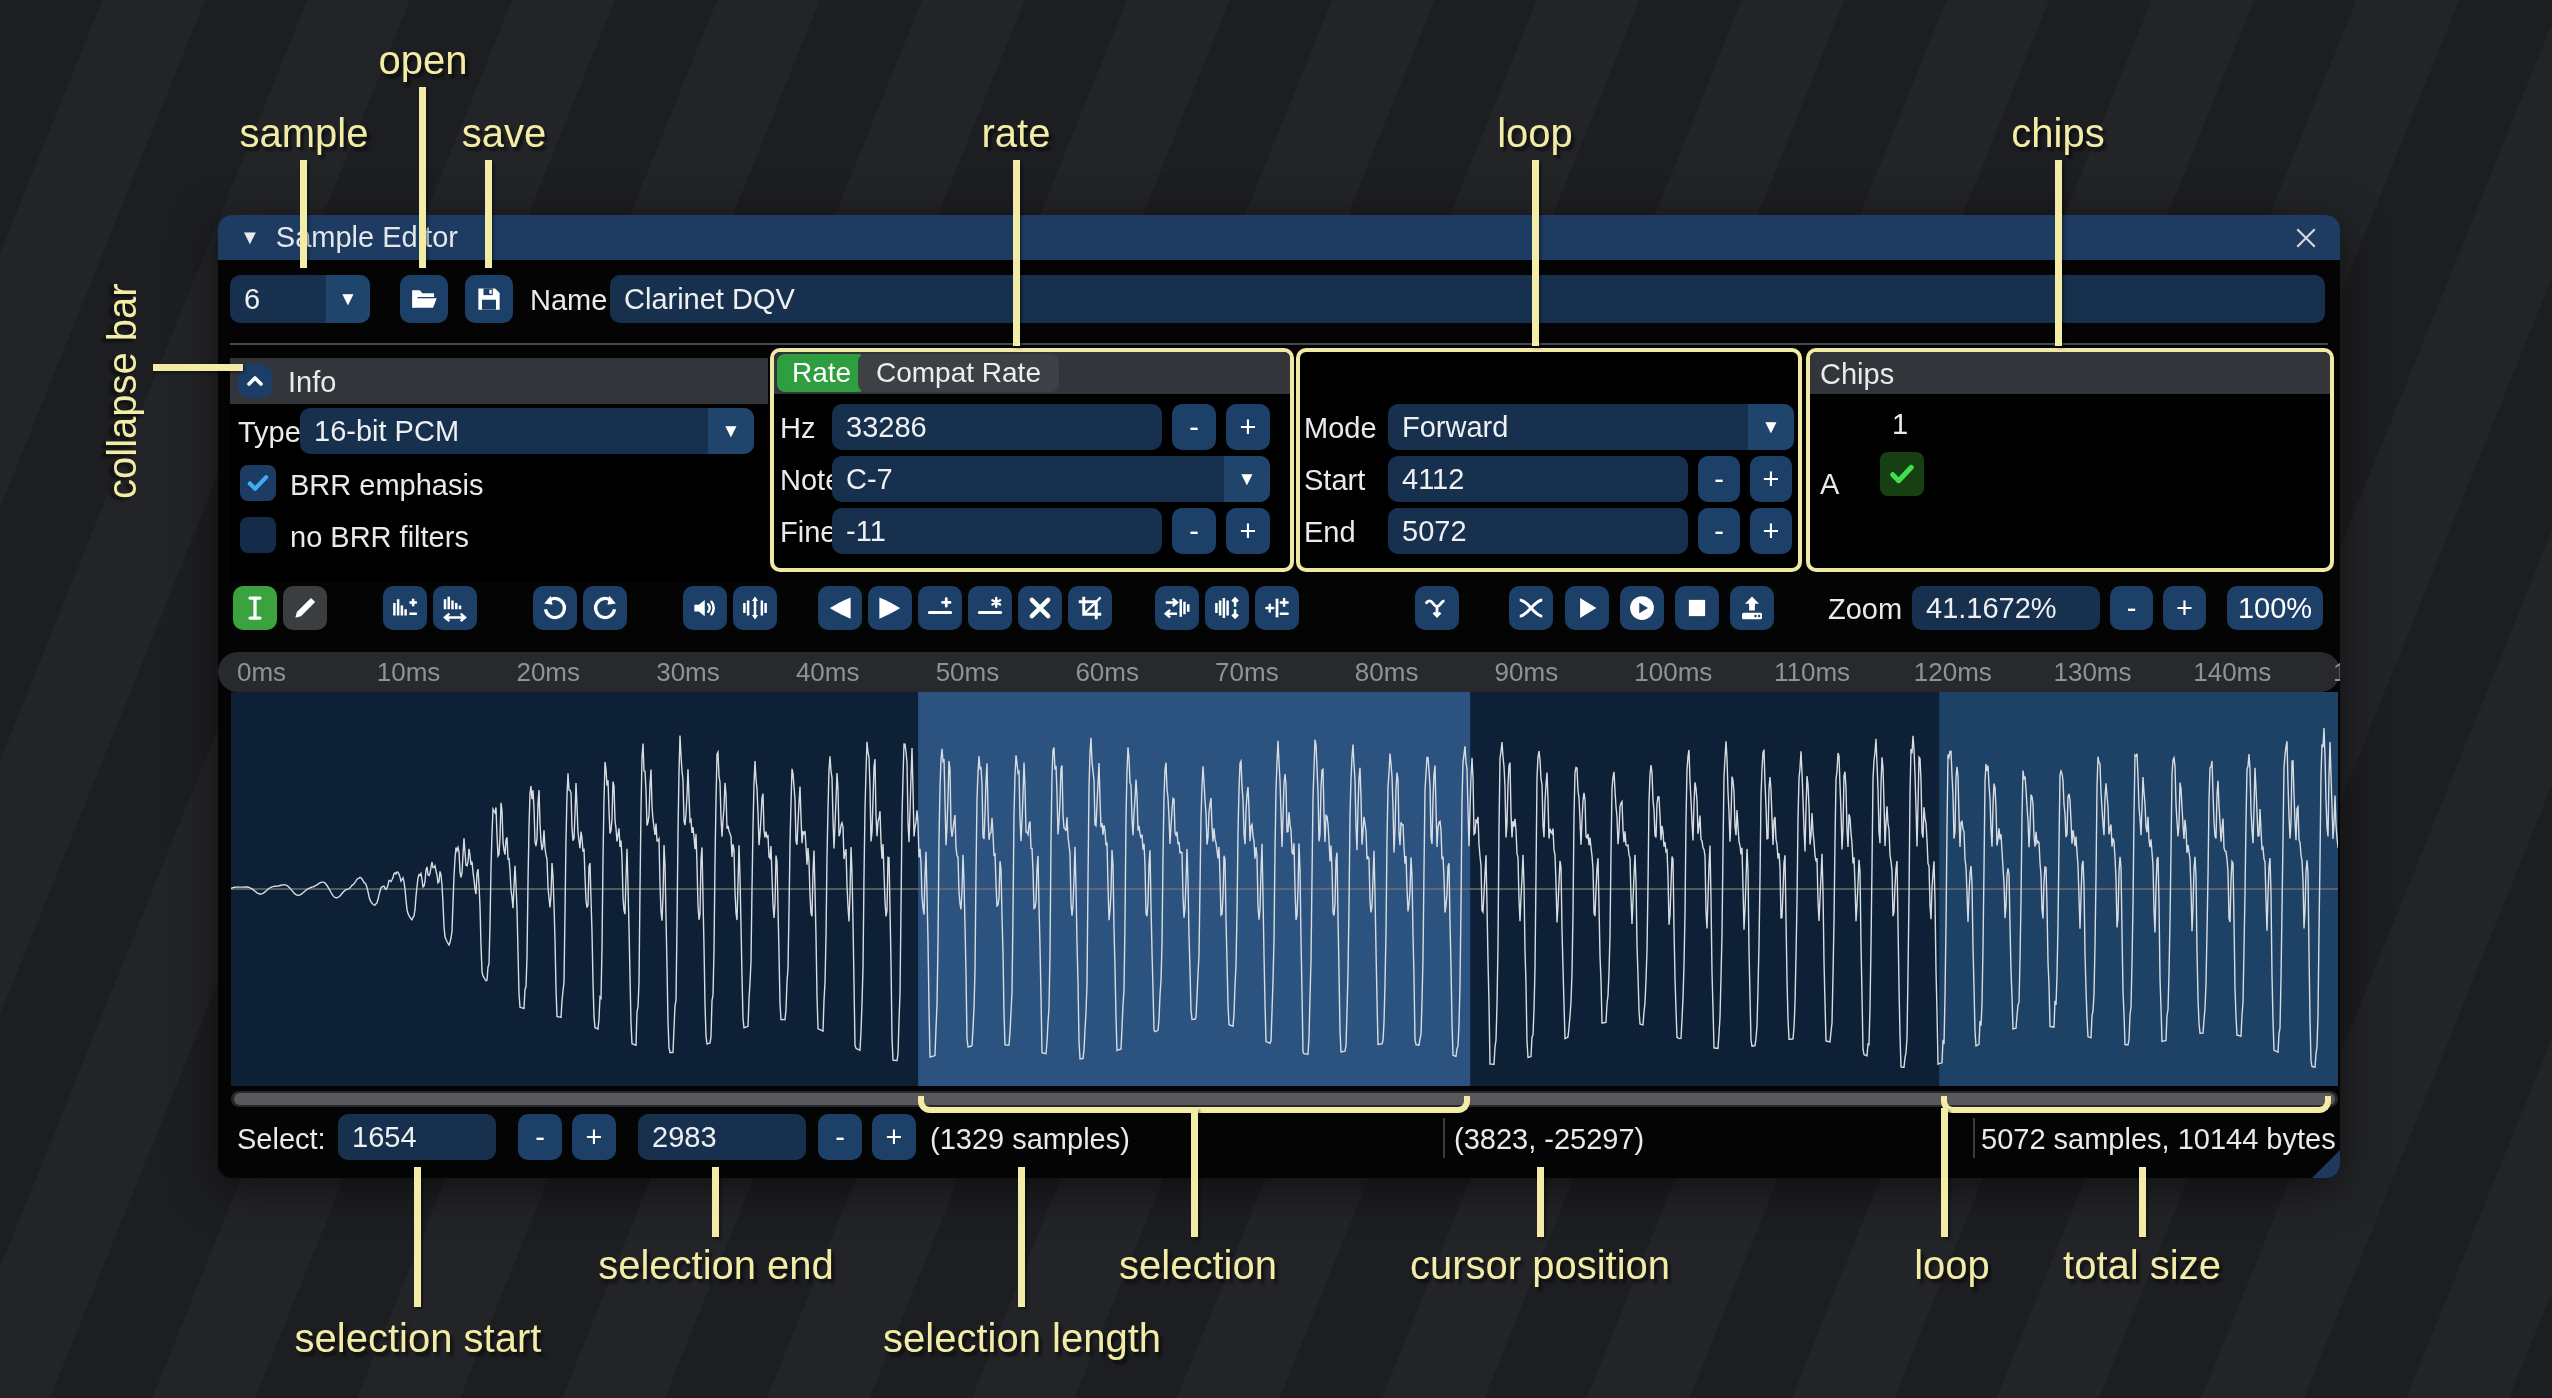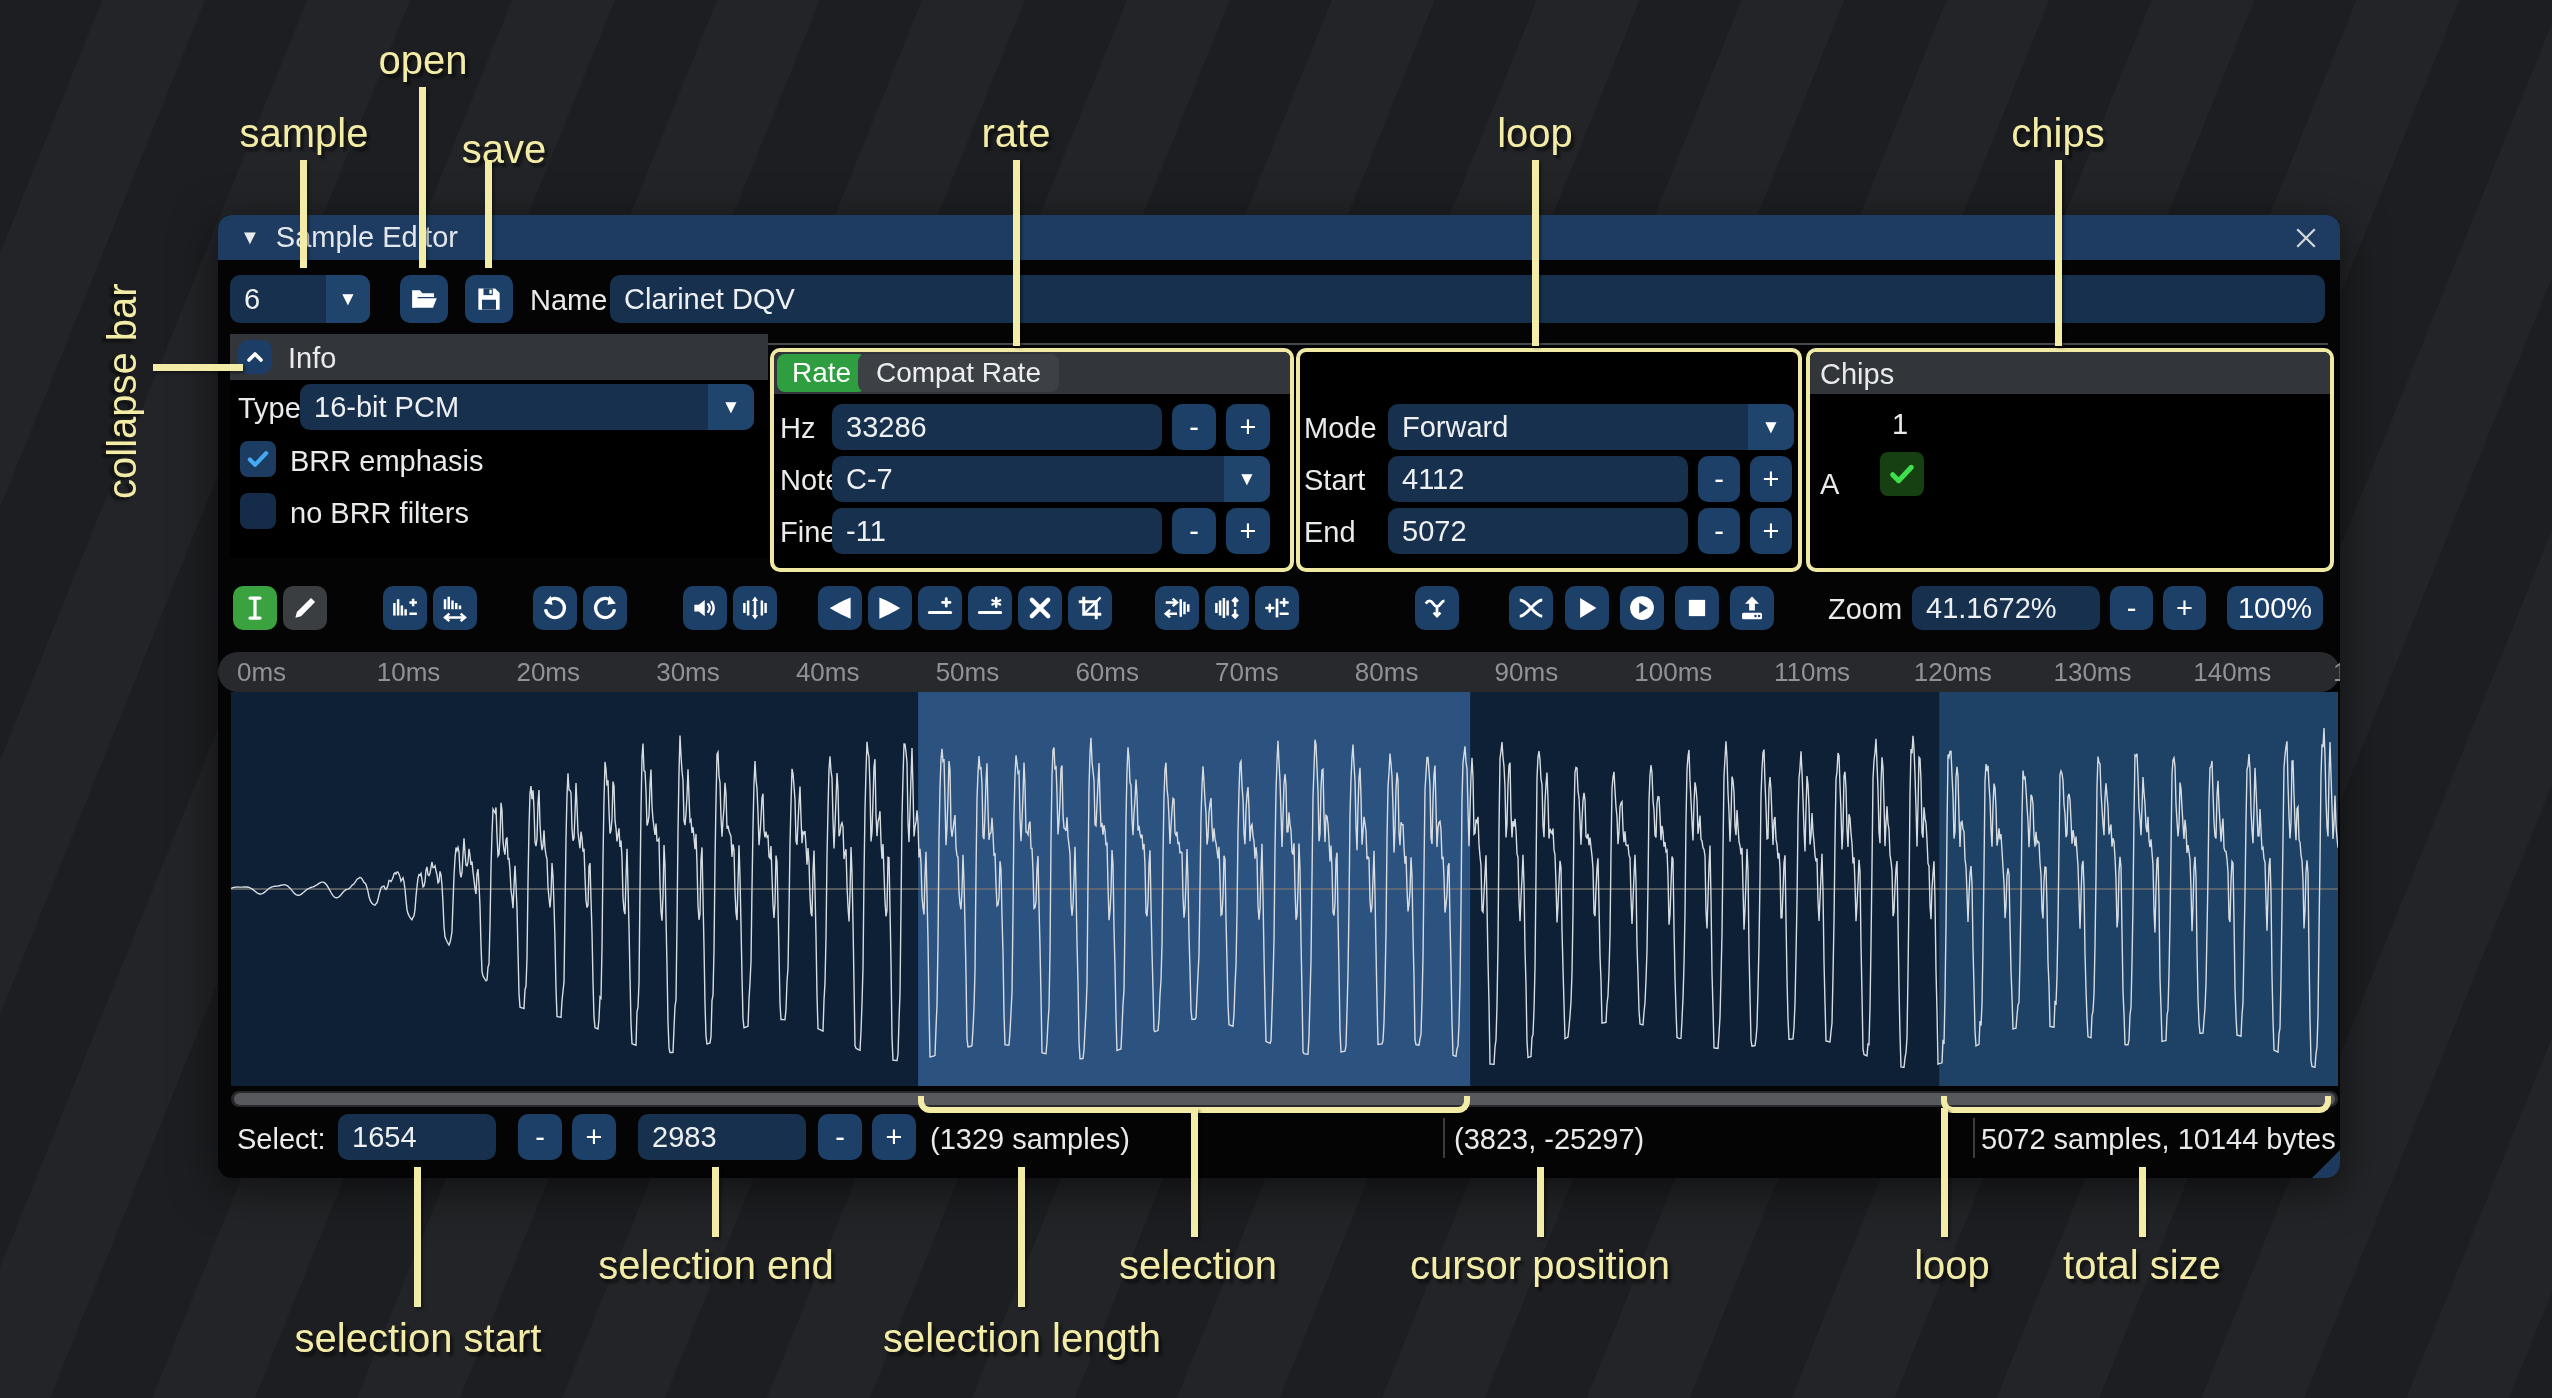--- a/index.html
+++ b/index.html
@@ -95,21 +95,21 @@
         <rect x="12.3" y="4.6" width="1.9" height="3.2" fill="#fff"></rect>
         <rect x="6.4" y="12.6" width="11.2" height="7.9" fill="#1d4068"></rect>
       </svg>
     </div>
     <span class="lbl" style="left:312px;top:69px;">Name</span>
     <div class="fld" style="left:392px;top:60px;width:1715px;height:48px;">
       <span>Clarinet DQV</span>
     </div>
     <div style="position:absolute;left:12px;top:128px;width:2098px;height:2px;background:#45484c;"></div>
 
-    <div class="sec" style="left:12px;top:119px;width:538px;height:224px;">
+    <div class="sec" style="left:12px;top:143px;width:538px;height:224px;">
       <div class="sechead">
         <div class="btn" style="left:8px;top:6px;width:34px;height:34px;position:absolute;background:#1c3e66;">
           <svg width="24" height="24" viewBox="0 0 24 24">
             <path d="M6 15l6-6 6 6" stroke="#fff" stroke-width="3.6" fill="none" stroke-linecap="round" stroke-linejoin="round"></path>
           </svg>
         </div>
         <span class="lbl" style="left:58px;top:8px;">Info</span>
       </div>
       <span class="lbl" style="left:8px;top:58px;">Type</span>
       <div class="fld dd" style="left:70px;top:50px;width:454px;height:46px;">
@@ -377,21 +377,21 @@
     <span class="lbl" style="left:712px;top:908px;">(1329 samples)</span>
     <div class="vsep" style="left:1225px;top:903px;height:40px;"></div>
     <span class="lbl" style="left:1236px;top:908px;">(3823, -25297)</span>
     <div class="vsep" style="left:1755px;top:903px;height:40px;"></div>
     <span class="lbl" style="left:1763px;top:908px;width:354px;">5072 samples, 10144 bytes</span>
     <div class="grip"></div>
   </div>
 
   <div class="ylabel" style="left:304px;top:133px;">sample</div>
   <div class="ylabel" style="left:423px;top:60px;">open</div>
-  <div class="ylabel" style="left:504px;top:133px;margin-top:16px;">save</div>
+  <div class="ylabel" style="left:504px;top:133px;">save</div>
   <div class="ylabel" style="left:1016px;top:133px;">rate</div>
   <div class="ylabel" style="left:1535px;top:133px;">loop</div>
   <div class="ylabel" style="left:2058px;top:133px;">chips</div>
   <div class="yline" style="left:300px;top:160px;height:108px;"></div>
   <div class="yline" style="left:419px;top:87px;height:181px;"></div>
   <div class="yline" style="left:485px;top:160px;height:108px;"></div>
   <div class="yline" style="left:1013px;top:160px;height:186px;"></div>
   <div class="yline" style="left:1532px;top:160px;height:186px;"></div>
   <div class="yline" style="left:2055px;top:160px;height:186px;"></div>
 

